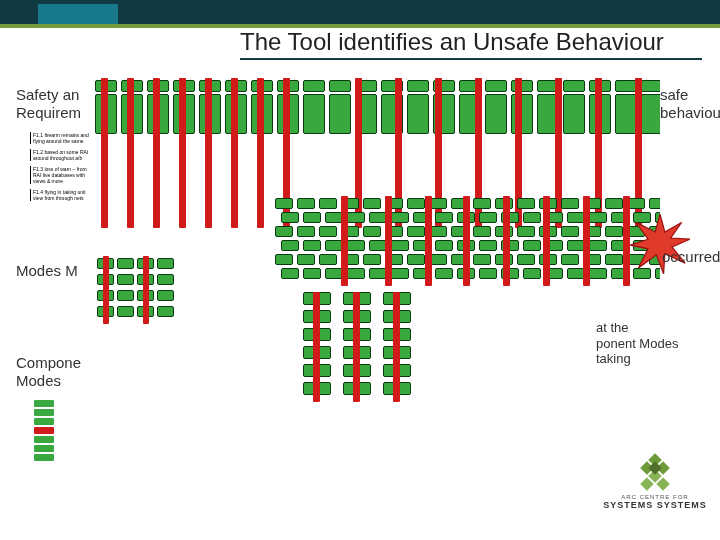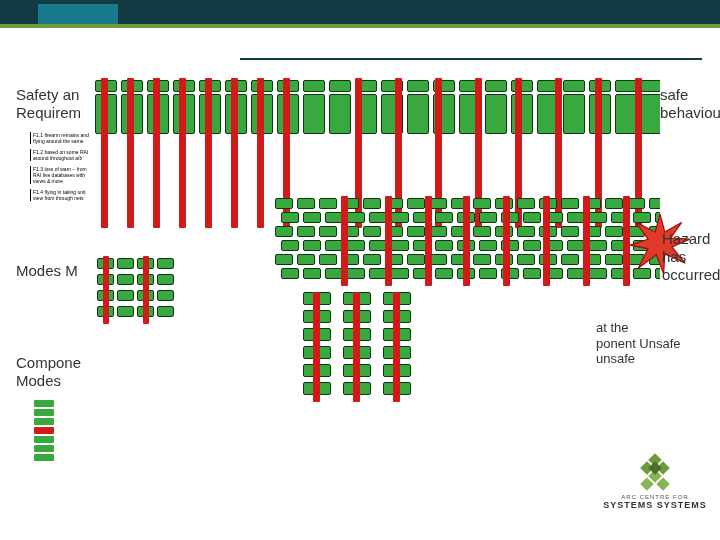--- a/index.html
+++ b/index.html
@@ -114,20 +114,21 @@
   .s-red   { background: #d11a1a; }
 
 </style>
 </head>
 <body>
 
 <div class="hdr">
   <div class="band-dark"></div>
   <div class="accent"></div>
   <div class="stripe"></div>
+  <div class="title">The Tool identifies an Unsafe Behaviour</div>
   <div class="rule"></div>
 </div>
 
 <div class="sidelabel l1">Safety an<br>Requirem</div>
 <div class="sidelabel l2">Modes M</div>
 <div class="sidelabel l3">Compone<br>Modes</div>
 
 <div class="capbox">
   <div>F1.1 firearm remains and flying around the same</div>
   <div>F1.2 based on some RAI around throughout a/b</div>
@@ -354,27 +355,27 @@
   </div>
 
 <div class="callout c1">safe behaviours</div>
 
 <div class="burst">
   <svg viewBox="0 0 100 100">
     <polygon points="50,0 58,30 86,14 68,40 100,42 70,55 92,82 58,66 56,100 44,68 14,90 30,58 0,52 30,42 10,14 42,30" fill="#e03a2a" stroke="#9a0f0f" stroke-width="2"></polygon>
   </svg>
 </div>
 <div class="callout c2" style="z-index:6;">
-  <span>Hazard has</span><br>
+  <br>
   <span>occurred</span>
 </div>
 <div class="callout c3">
   <span>at the</span><br>
-  <span>ponent Unsafe</span><br>
-  <span>unsafe</span>
+  <span>ponent Modes</span><br>
+  <span>taking</span>
 </div>
 
 <div class="logo">
   <svg viewBox="0 0 60 42">
 
     <g transform="translate(30,21)">
       <g transform="rotate(45)">
         <rect x="-14" y="-14" width="10" height="10" fill="#6e9a3a"></rect>
         <rect x="-2" y="-14" width="10" height="10" fill="#6e9a3a"></rect>
         <rect x="-14" y="-2" width="10" height="10" fill="#6e9a3a"></rect>

